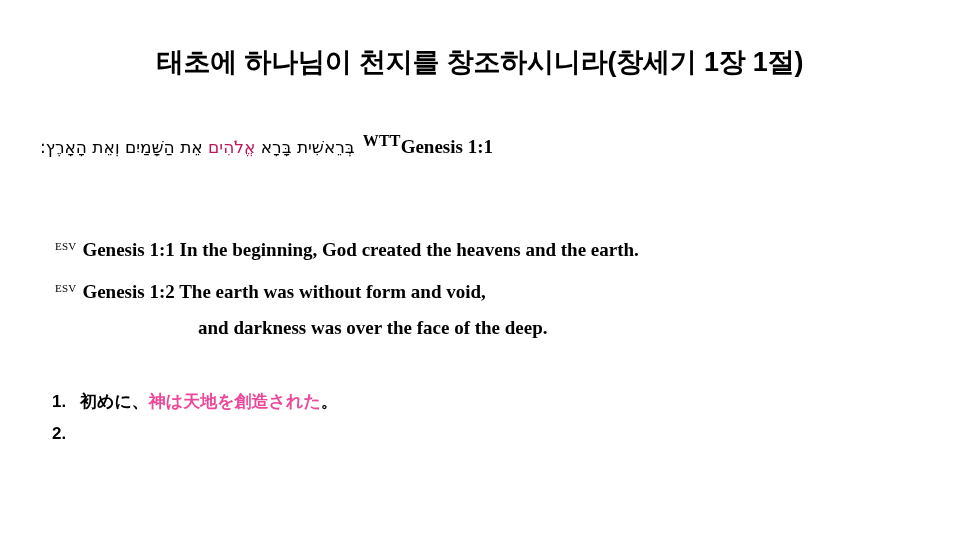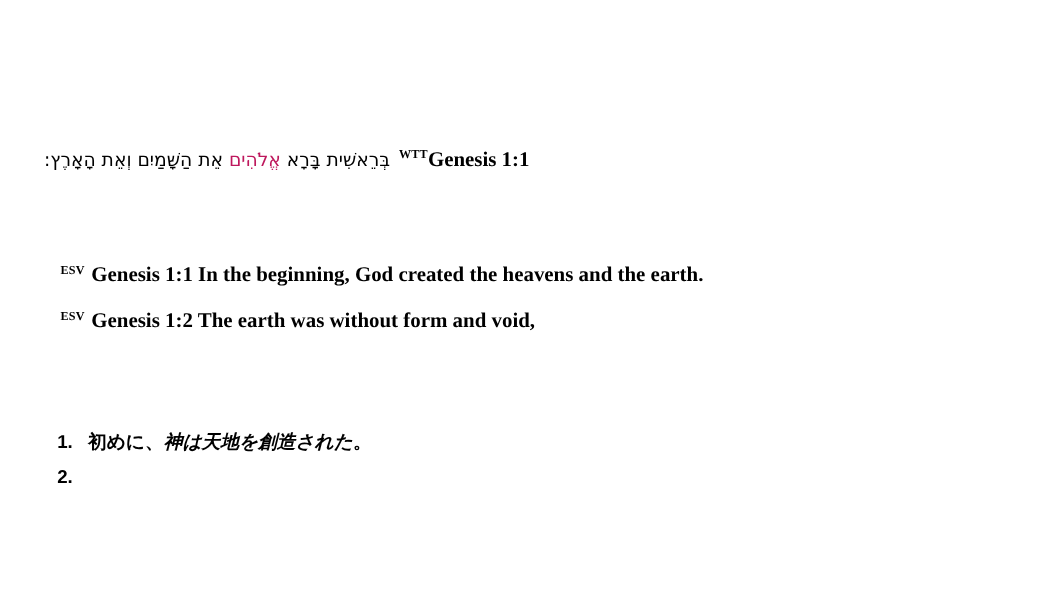--- a/index.html
+++ b/index.html
@@ -62,21 +62,21 @@
     unicode-bidi: embed;
     display: inline-block;
     font-family: "Liberation Serif", "DejaVu Serif", serif;
     font-weight: bold;
     font-size: 19px;
     margin-right: 0;
     margin-left: 8px;
     vertical-align: baseline;
   }
   .sup-src {
-    font-size: 11px;
+    font-size: 16px;
     vertical-align: 7px;
     font-weight: bold;
     letter-spacing: 0.2px;
   }
   .verse-sup {
     direction: ltr;
     unicode-bidi: embed;
     display: inline-block;
     font-family: "Liberation Serif", "DejaVu Serif", serif;
     font-size: 11px;
@@ -95,21 +95,21 @@
     font-weight: bold;
     font-size: 19px;
     line-height: 24px;
     color: #000000;
     white-space: nowrap;
     margin-bottom: 14px;
   }
   .esv-sup {
     font-size: 11px;
     vertical-align: 6px;
-    font-weight: bold;
+    font-weight: normal;
     letter-spacing: 0.2px;
     margin-right: 6px;
   }
   .esv-line.indent {
     margin-left: 143px;
   }
   .esv-line.sp1 { margin-bottom: 14px; }
   .esv-line.sp2 { margin-bottom: 12px; }
 
   
@@ -130,48 +130,52 @@
     white-space: nowrap;
     margin-bottom: 6px;
   }
   .jp-num {
     width: 28px;
     flex: 0 0 28px;
     font-family: "Liberation Sans", "DejaVu Sans", sans-serif;
     font-weight: bold;
     color: #000000;
   }
-  .jp-text .jp-red { color: #000000; font-style: italic; }
+  .jp-text .jp-red { color: #ec4899; }
   .jp-text .jp-black { color: #000000; }
 </style>
 </head>
 <body>
 
 <div class="slide">
 
+  <div class="title">태초에 하나님이 천지를 창조하시니라(창세기 1장 1절)</div>
 
   <div class="hebrew-block">
 
     <div class="hebrew-line l1">
       <span class="ref-label"><span class="sup-src">WTT</span><span>Genesis 1:1</span></span><span>בְּרֵאשִׁית בָּרָא </span><span class="heb-red">אֱלֹהִים</span><span> אֵת הַשָּׁמַיִם וְאֵת הָאָרֶץ:</span>
     </div>
 
 
   </div>
 
   <div class="esv-block">
 
     <div class="esv-line sp1">
       <span class="esv-sup">ESV</span><span>Genesis 1:1 In the beginning, God created the heavens and the earth.</span>
     </div>
 
     <div class="esv-line sp2">
       <span class="esv-sup">ESV</span><span>Genesis 1:2 The earth was without form and void,</span>
     </div>
 
+    <div class="esv-line indent sp2">
+      <span>and darkness was over the face of the deep.</span>
+    </div>
 
 
   </div>
 
   <div class="jp-list">
 
     <div class="jp-item">
       <span class="jp-num">1.</span>
       <span class="jp-text"><span class="jp-black">初めに、</span><span class="jp-red">神は天地を創造された</span><span class="jp-black">。</span></span>
     </div>

